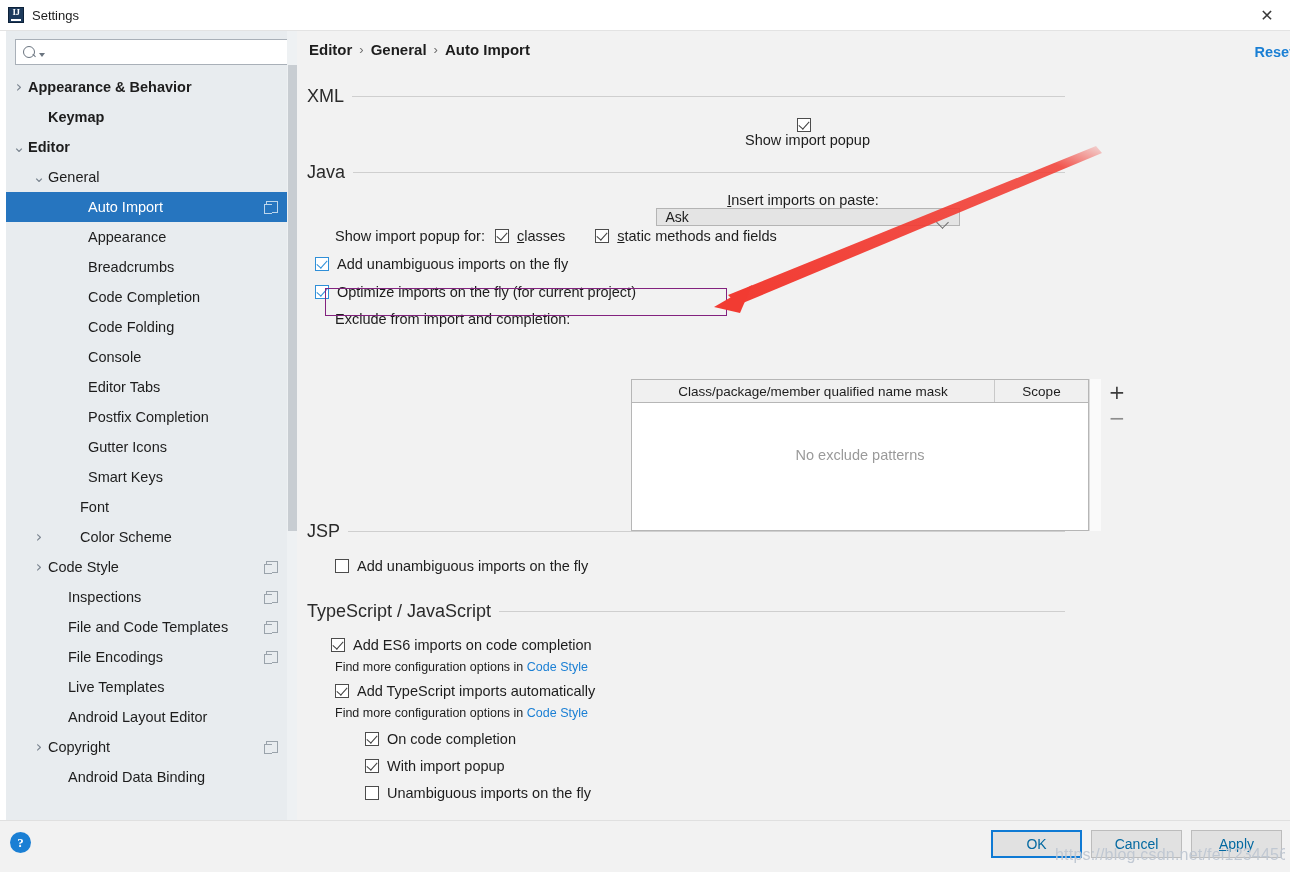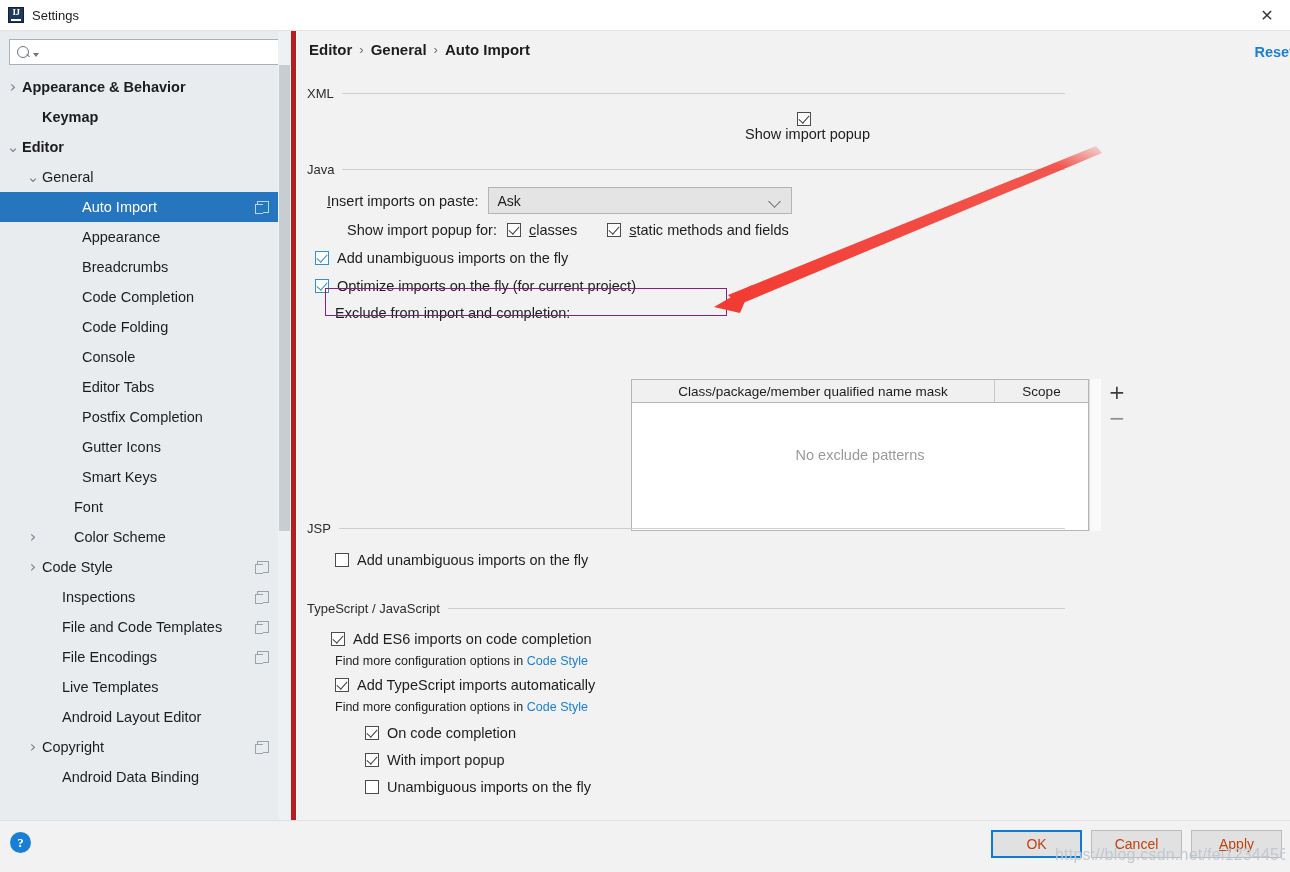--- a/index.html
+++ b/index.html
@@ -36,22 +36,22 @@
   }
   .title-text{ font-size:13px; color:#1d1d1d; }
   .win-close{
     position:absolute; right:0; top:0; width:46px; height:31px;
     display:flex; align-items:center; justify-content:center;
     font-size:16px; color:#3a3a3a; font-family:"DejaVu Sans", sans-serif;
   }
 
   
   .sidebar{
-    position:absolute; left:0; top:31px; width:296px; height:789px;
-    background:#e8ecef; border-right:5px solid #b91c1c;
+    position:absolute; left:6px; top:31px; width:296px; height:789px;
+    background:#e8ecef; border-right:2px solid #b91c1c;
   }
   .search-wrap{ padding:8px 9px 6px 9px; }
   .search-box{
     height:26px; background:#ffffff; border:1px solid #a9b0b8;
     display:flex; align-items:center; padding-left:7px;
   }
   .search-glyph{
     position:relative; width:18px; height:14px; flex:none;
   }
   .search-glyph::before{
@@ -117,21 +117,21 @@
     display:flex; align-items:center; gap:7px;
   }
   .crumb-sep{ color:#6f6f6f; font-weight:normal; font-size:13px; }
   .reset-link{
     position:absolute; right:-4px; top:13px;
     color:#1a7fd4; font-weight:bold; font-size:14.5px;
   }
 
   .section{ position:absolute; left:10px; right:10px; }
   .sec-head{ display:flex; align-items:center; gap:8px; }
-  .sec-title{ font-size:13px; color:#2b2b2b; white-space:nowrap; }
+  .sec-title{ font-size:18px; color:#2b2b2b; white-space:nowrap; }
   .sec-rule{ flex:1; height:1px; background:#cfcfcf; margin-right:215px; }
 
   .row{ display:flex; align-items:center; height:25px; }
   .cb{
     width:14px; height:14px; flex:none; margin-right:8px;
     background:#ffffff; position:relative;
   }
   .cb.dark{ border:1px solid #4c4c4c; }
   .cb.blue{ border:1px solid #2f8fd8; }
   .cb.checked::after{
@@ -196,21 +196,21 @@
     position:absolute; left:10px; top:11px; width:21px; height:21px;
     border-radius:50%; background:#1a7fd4;
     display:flex; align-items:center; justify-content:center;
     color:#ffffff; font-size:13px; font-weight:bold;
     font-family:"Liberation Serif", serif;
   }
   .dlg-btn{
     position:absolute; top:830px; height:28px; width:91px;
     background:#e1e1e1; border:1px solid #bcbcbc;
     display:flex; align-items:center; justify-content:center;
-    font-size:14px; color:#c2410c;
+    font-size:14px; color:#0369a1;
   }
   .dlg-btn.focused{ border:2px solid #0f7ad4; background:#e1e1e1; }
   .dlg-btn u{ text-decoration:underline; }
   #ok-button{ left:991px; }
   #cancel-button{ left:1091px; }
   #apply-button{ left:1191px; }
 
   
   .anno-box{
     position:absolute; left:325px; top:288px; width:402px; height:28px;
@@ -376,29 +376,29 @@
       <span class="lbl">Show import popup</span>
     </div>
   </div>
 
   <div class="section" style="top:131px;">
     <div class="sec-head">
       <span class="sec-title">Java</span>
       <span class="sec-rule"></span>
     </div>
 
-    <div class="row" style="margin-top:9px; margin-left:20px; height:29px;">
+    <div class="row" style="margin-top:9px; margin-left:28px; height:29px;flex-direction:column;">
       <span class="lbl" style="margin-right:9px;"><u>I</u>nsert imports on paste:</span>
       <div class="combo">
         <span class="combo-val">Ask</span>
         <span class="combo-arrow"></span>
       </div>
     </div>
 
-    <div class="row" style="margin-left:40px; height:29px;">
+    <div class="row" style="margin-left:28px; height:29px;">
       <span class="lbl" style="margin-right:10px;">Show import popup for:</span>
       <span class="cb dark checked"></span>
       <span class="lbl" style="margin-right:30px;"><u>c</u>lasses</span>
       <span class="cb dark checked"></span>
       <span class="lbl"><u>s</u>tatic methods and fields</span>
     </div>
 
     <div class="row" style="margin-left:8px; height:28px;">
       <span class="cb blue checked"></span>
       <span class="lbl">Add unambiguous imports on the fly</span>

